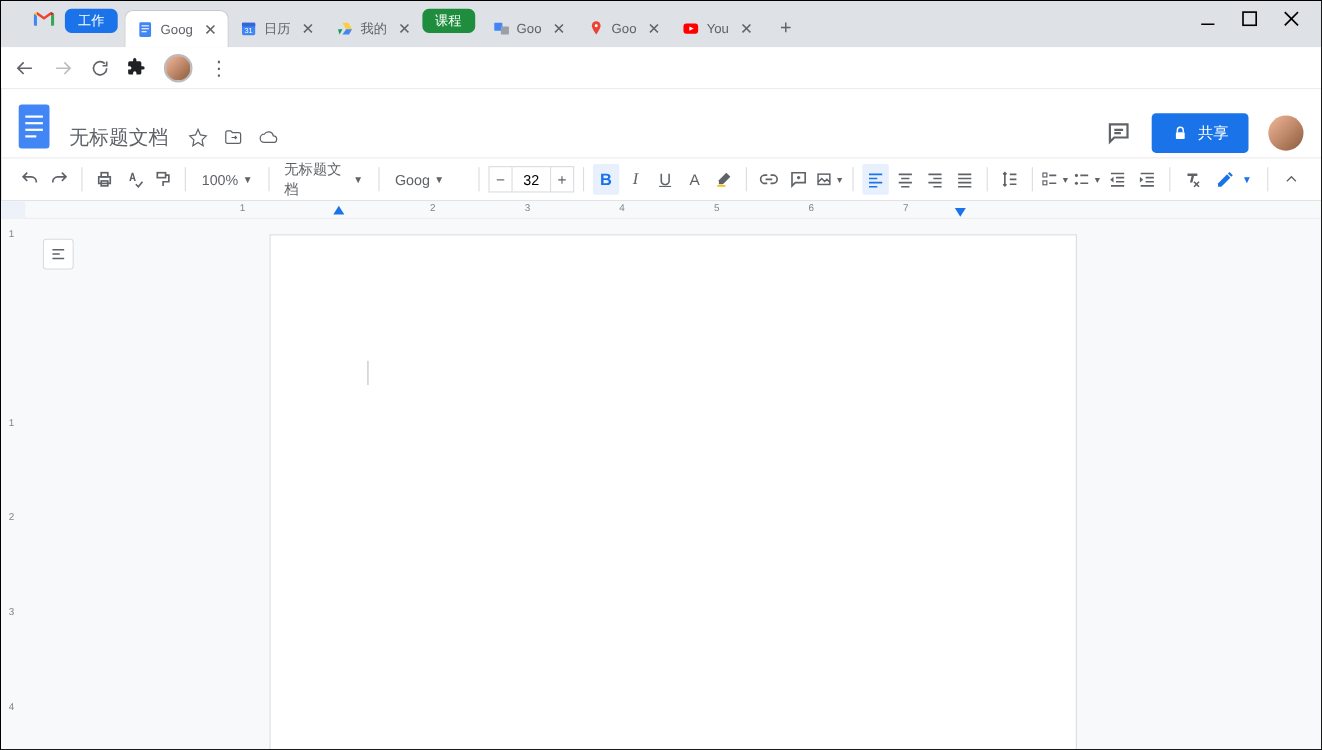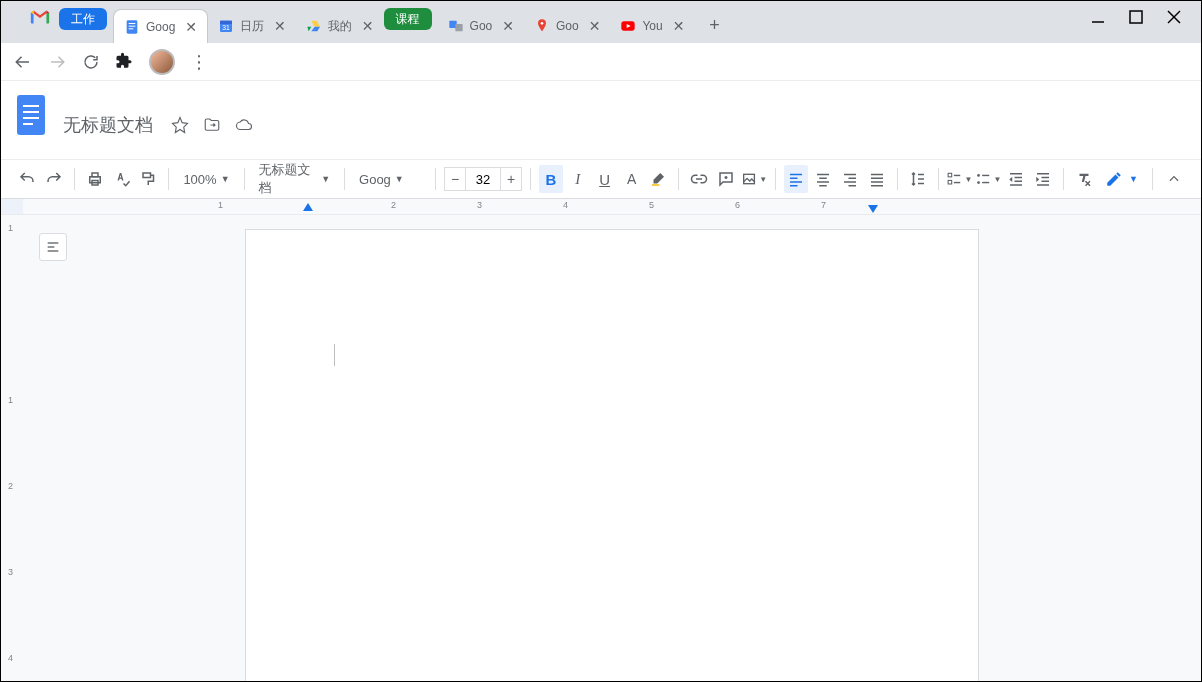--- a/index.html
+++ b/index.html
@@ -36,21 +36,21 @@
 .doc-title { font-size: 18px; color: #5f6368; padding: 2px 4px; }
 .title-ic { width: 18px; height: 18px; color: #5f6368; }
 .menu-row { display: flex; gap: 4px; margin-top: 3px; }
 .menu-item { font-size: 14px; color: #202124; padding: 4px 7px; border-radius: 4px; cursor: pointer; }
 .header-right { margin-left: auto; display: flex; align-items: center; gap: 18px; }
 .comment-ic { width: 24px; height: 24px; color: #5f6368; }
 .share-btn { background: #1a73e8; color: #fff; height: 36px; border-radius: 4px; padding: 0 18px; display: flex; align-items: center; gap: 8px; font-size: 14px; font-weight: 500; }
 .avatar2 { width: 32px; height: 32px; border-radius: 50%; background: linear-gradient(135deg,#f4b89a,#8b5a3c); }
 
 
-.toolbar { height: 40px; border-top: 1px solid #ececec; border-bottom: 1px solid #dadce0; display: flex; align-items: center; padding: 0 14px; gap: 3px; margin-top: 20px; }
+.toolbar { height: 40px; border-top: 1px solid #ececec; border-bottom: 1px solid #dadce0; display: flex; align-items: center; padding: 0 14px; gap: 3px; margin-top: 4px; }
 .tb-btn { width: 26px; height: 28px; display: flex; align-items: center; justify-content: center; color: #5f6368; border-radius: 2px; cursor: pointer; }
 .tb-btn.active { background: #e8f0fe; color: #1a73e8; }
 .tb-sep { width: 1px; height: 22px; background: #dadce0; margin: 0 5px; }
 .tb-combo { display: flex; align-items: center; gap: 4px; height: 28px; padding: 0 6px; color: #5f6368; font-size: 13px; cursor: pointer; }
 .tb-combo .dd { font-size: 9px; color: #5f6368; }
 .font-size-box { display: flex; align-items: center; }
 .fs-btn { width: 22px; height: 24px; border: 1px solid #dadce0; display: flex; align-items: center; justify-content: center; color: #5f6368; font-size: 14px; cursor: pointer; }
 .fs-val { width: 34px; height: 24px; border: 1px solid #dadce0; border-left: none; border-right: none; text-align: center; font-size: 13px; display:flex; align-items:center; justify-content:center; }
 .tb-right { margin-left: auto; display: flex; align-items: center; gap: 3px; }
 .edit-pill { display: flex; align-items: center; gap: 6px; background: transparent; color: #1a73e8; padding: 0 6px; height: 28px; }
@@ -218,20 +218,35 @@
           <path fill="none" stroke="#5f6368" stroke-width="1.5" d="M12 2l2.9 6.9L22 10l-5 4.9 1.2 7.1L12 18l-6.2 4 1.2-7.1L2 10l7.1-1.1z"></path>
         </svg>
       <svg class="title-ic" viewBox="0 0 24 24">
           <path fill="none" stroke="#5f6368" stroke-width="1.5" d="M3 6a2 2 0 012-2h4l2 2h8a2 2 0 012 2v9a2 2 0 01-2 2H5a2 2 0 01-2-2z"></path>
           <path fill="none" stroke="#5f6368" stroke-width="1.5" d="M10 12h6m-2-2l2 2-2 2"></path>
         </svg>
       <svg class="title-ic" viewBox="0 0 24 24">
           <path fill="none" stroke="#5f6368" stroke-width="1.5" d="M7 18a5 5 0 010-10 6 6 0 0111 2 4 4 0 010 8z"></path>
         </svg>
     </div>
+  </div>
+  <div class="header-right">
+    <svg class="comment-ic" viewBox="0 0 24 24">
+        <path fill="none" stroke="#5f6368" stroke-width="2" d="M4 4h16v12H8l-4 4z"></path>
+        <line x1="8" y1="9" x2="16" y2="9" stroke="#5f6368" stroke-width="2"></line>
+        <line x1="8" y1="12" x2="14" y2="12" stroke="#5f6368" stroke-width="2"></line>
+      </svg>
+    <div class="share-btn">
+      <svg width="16" height="16" viewBox="0 0 24 24">
+          <rect x="6" y="11" width="12" height="9" rx="1" fill="#fff"></rect>
+          <path fill="none" stroke="#fff" stroke-width="2" d="M8 11V8a4 4 0 118 0v3"></path>
+        </svg>
+      <span>共享</span>
+    </div>
+    <div class="avatar2"></div>
   </div>
 </div>
 
 <div class="toolbar">
   <div class="tb-btn">
       <svg width="18" height="18" viewBox="0 0 24 24">
         <path fill="none" stroke="#5f6368" stroke-width="2" d="M9 14l-5-5 5-5M4 9h10a6 6 0 016 6v1"></path>
       </svg>
     </div>
   <div class="tb-btn">

